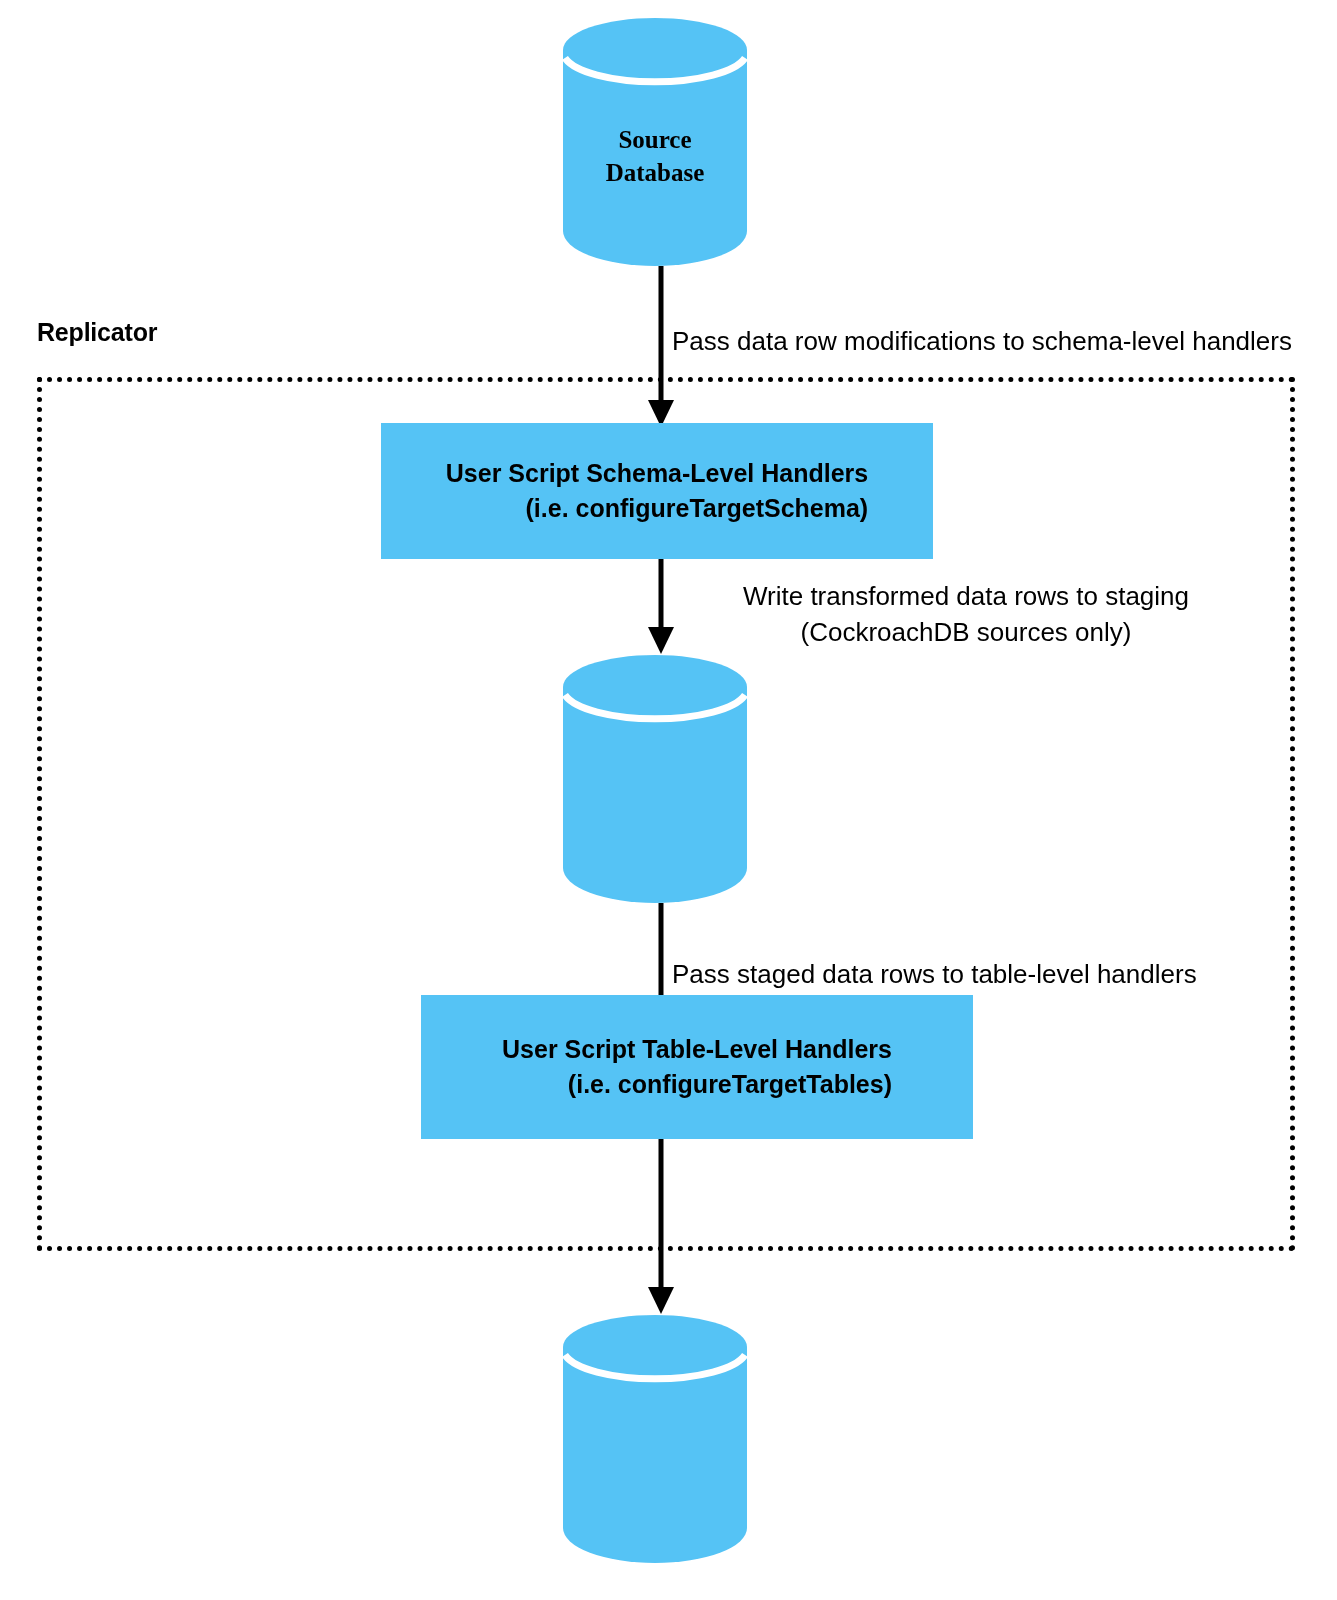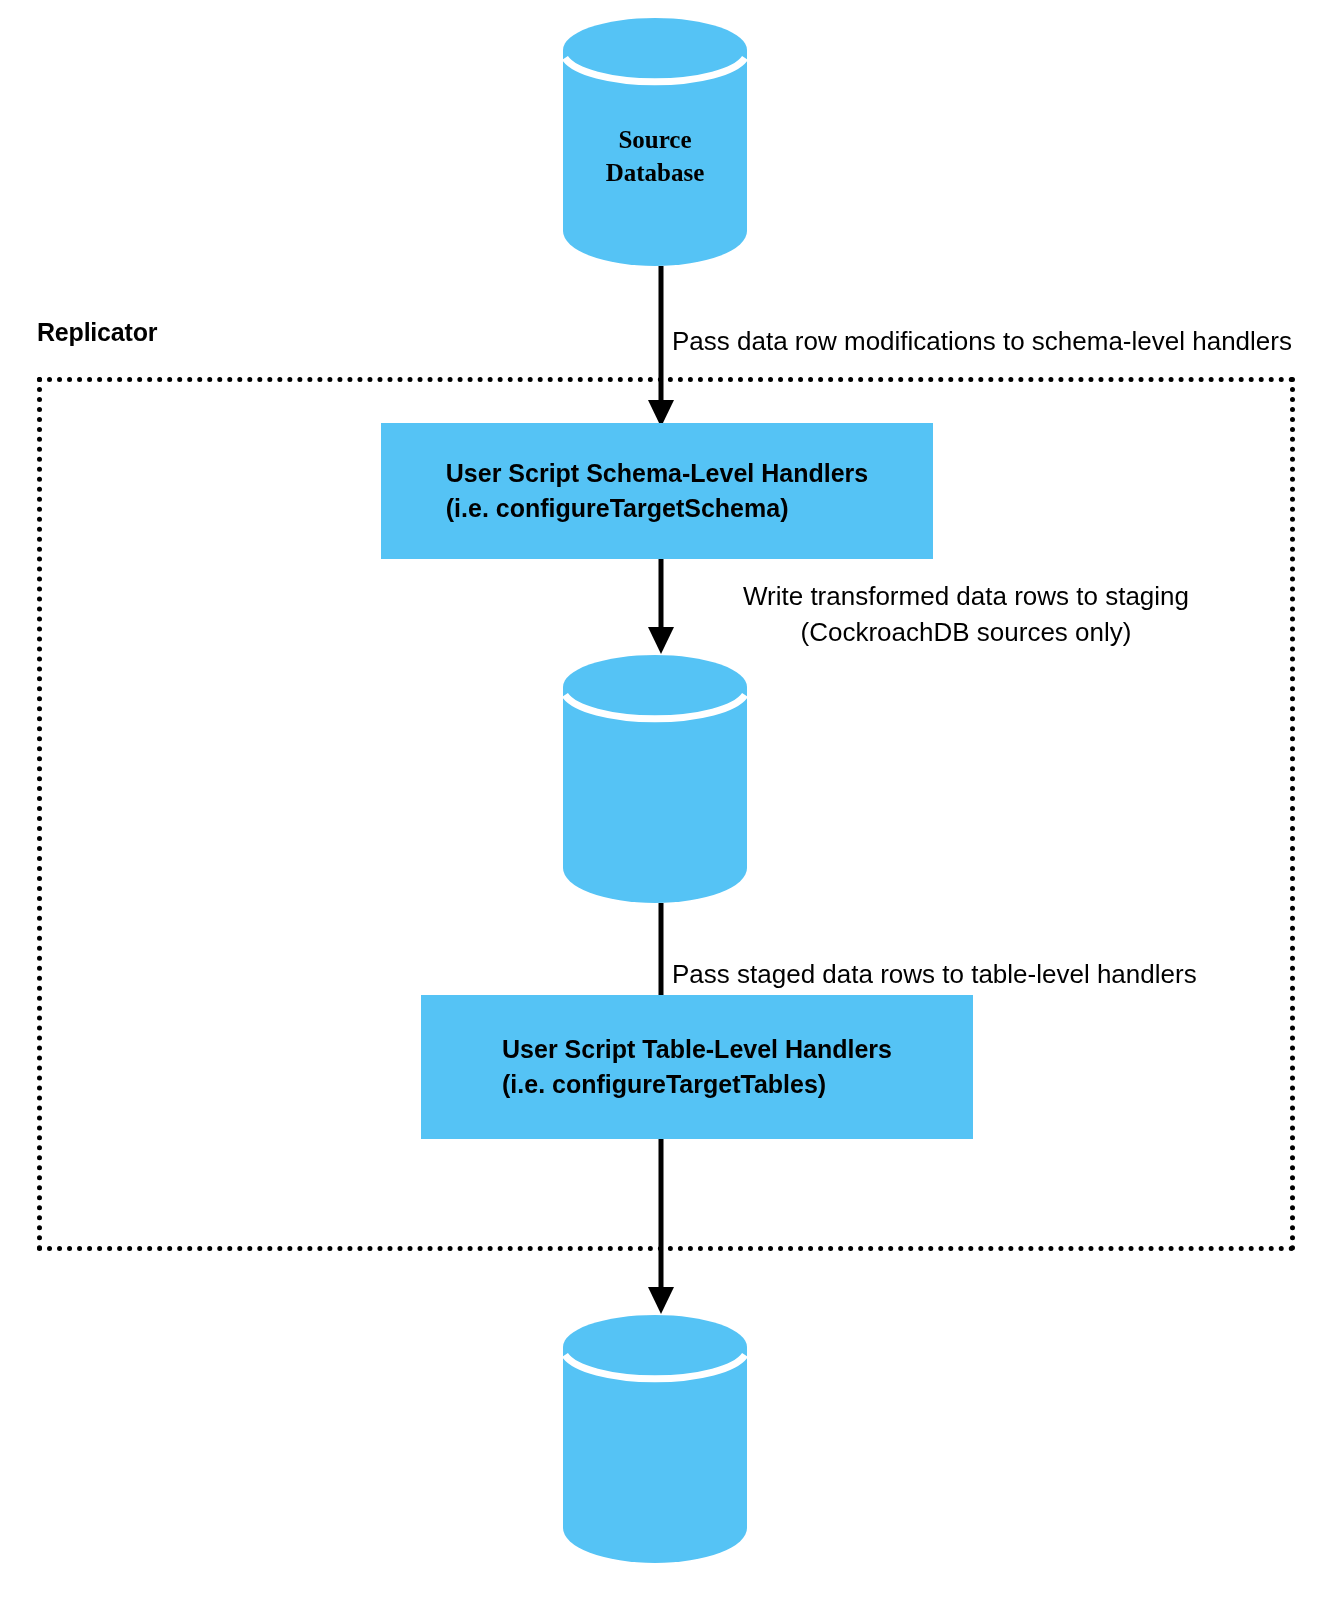--- a/index.html
+++ b/index.html
@@ -74,21 +74,21 @@
     background: #55C3F5;
     display: flex;
     align-items: center;
     justify-content: center;
   }
   .proc-text {
     font-size: 25px;
     font-weight: bold;
     line-height: 35px;
     color: #000000;
-    text-align: left;
+    text-align: right;
     white-space: pre-line;
   }
 
   
   .arrow {
     position: absolute;
     left: 646px;
   }
   .arrow svg { display: block; }
 

